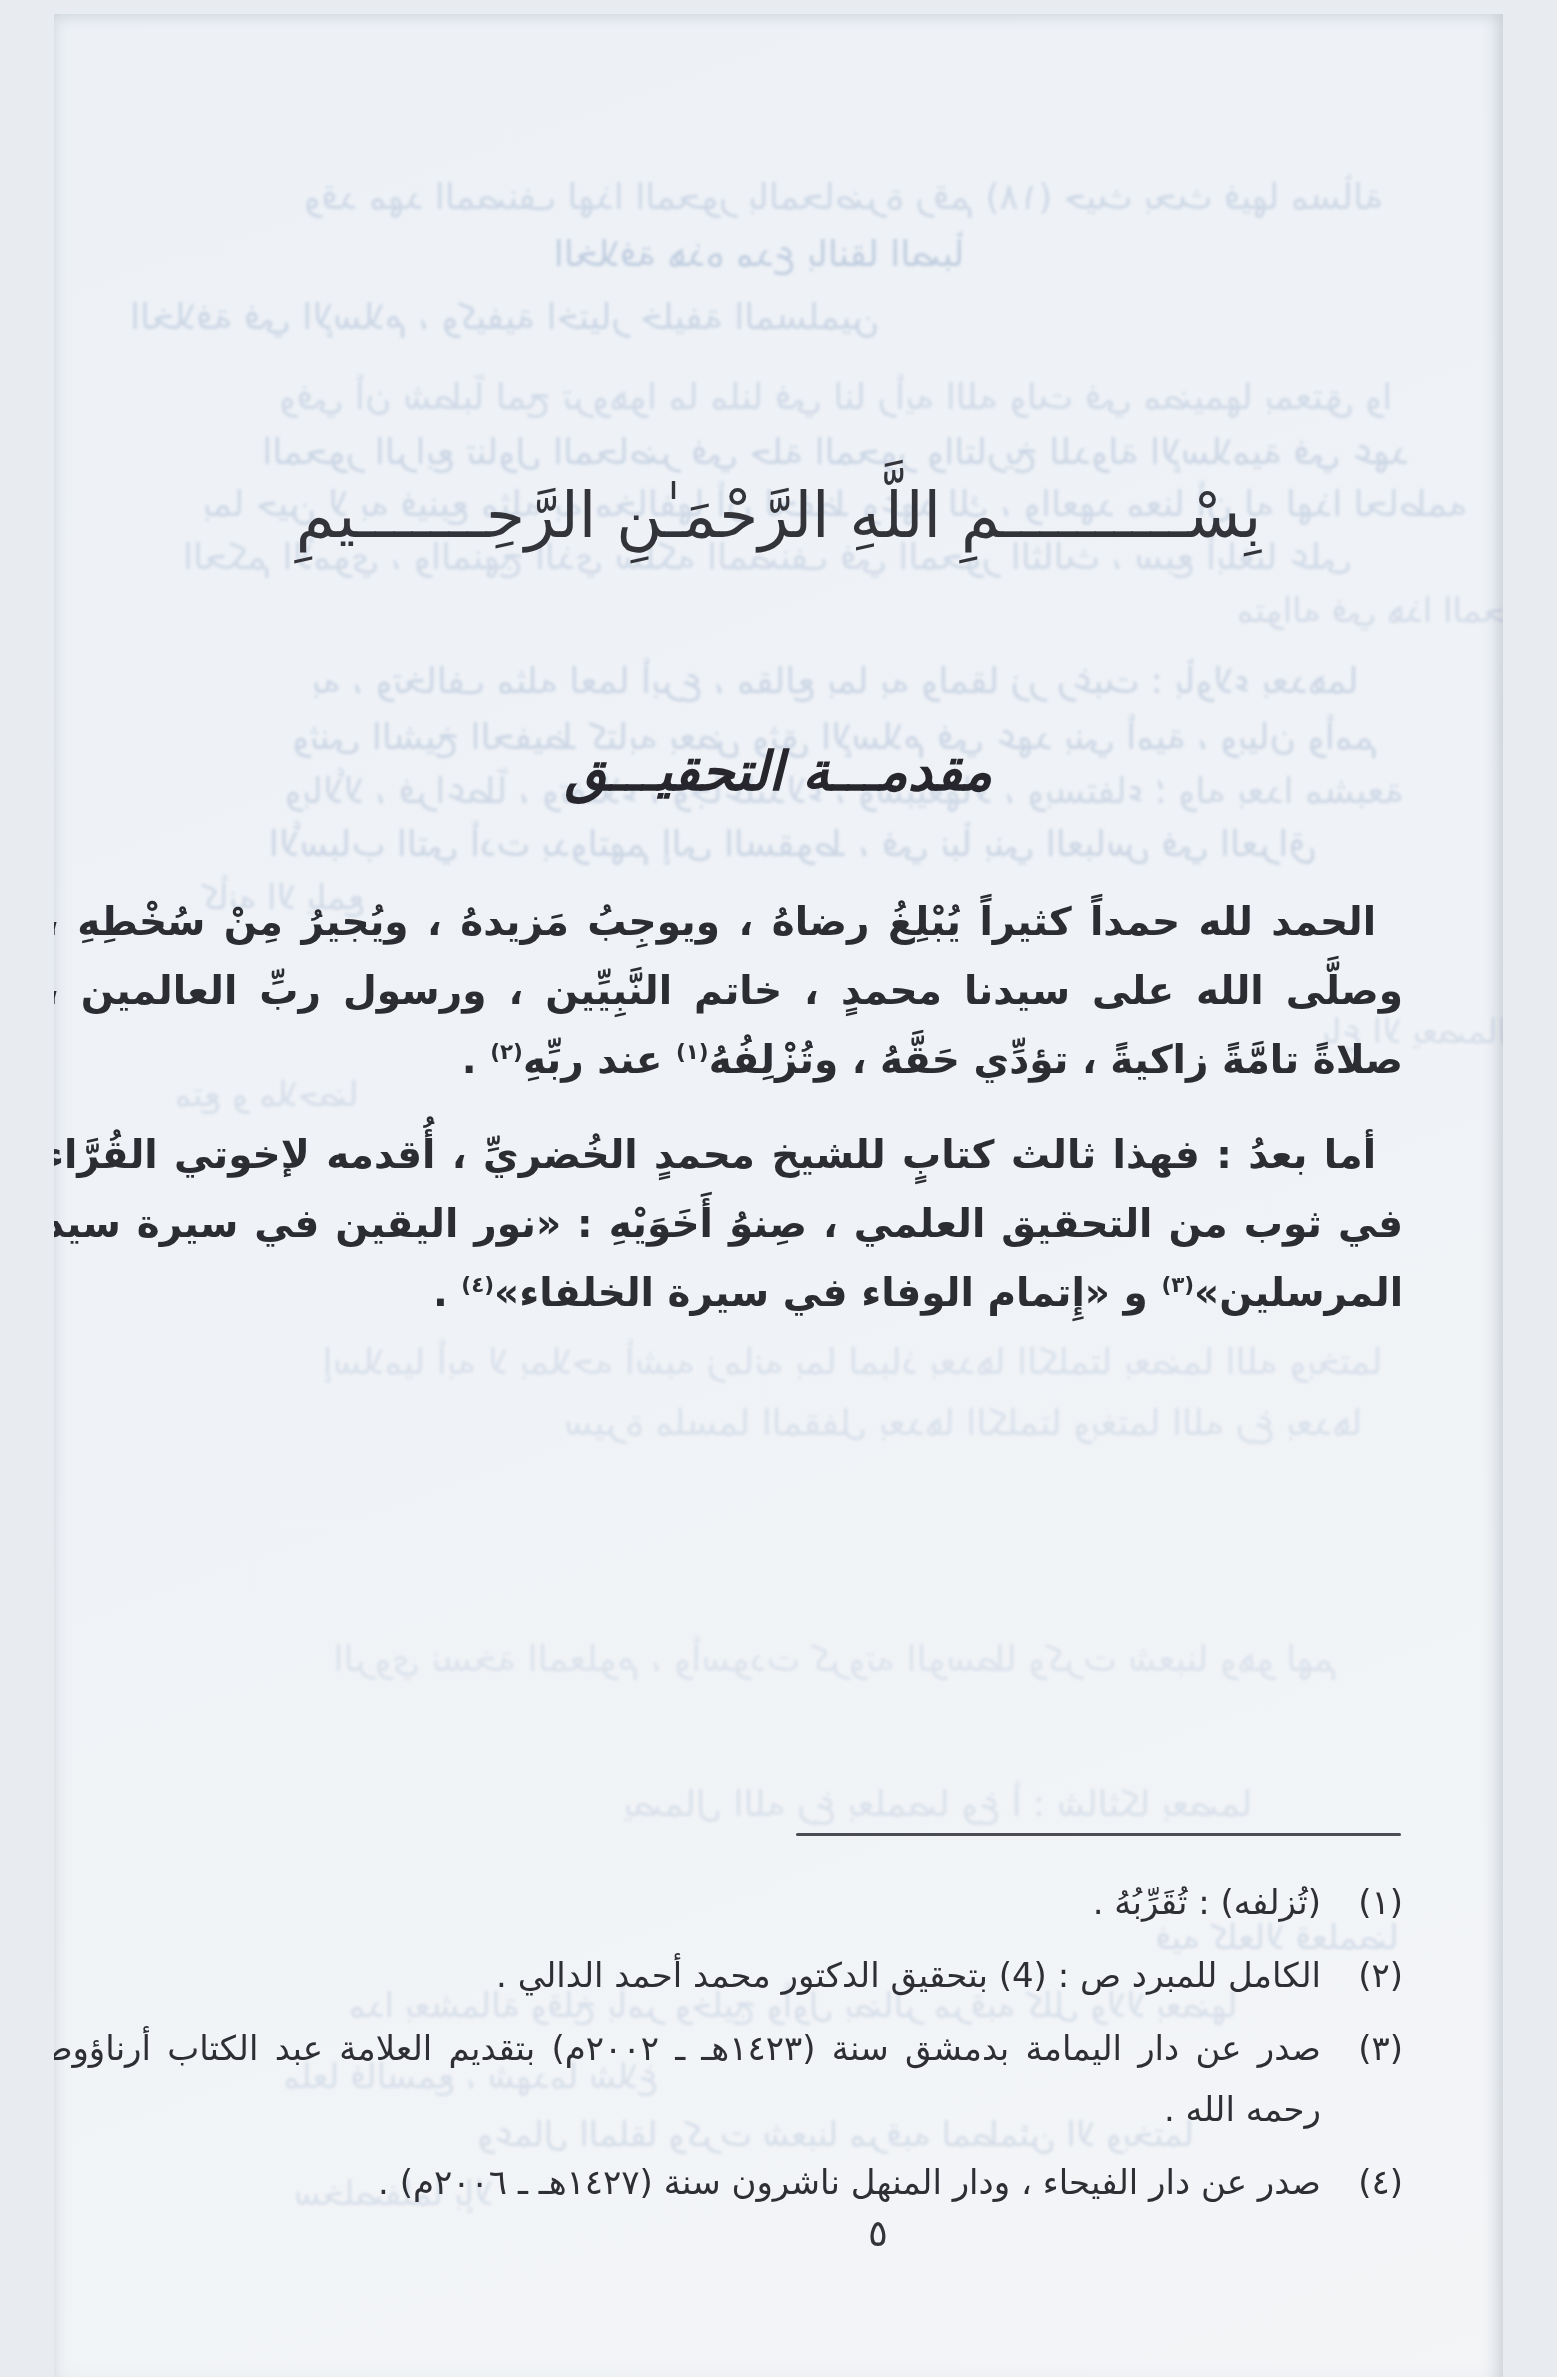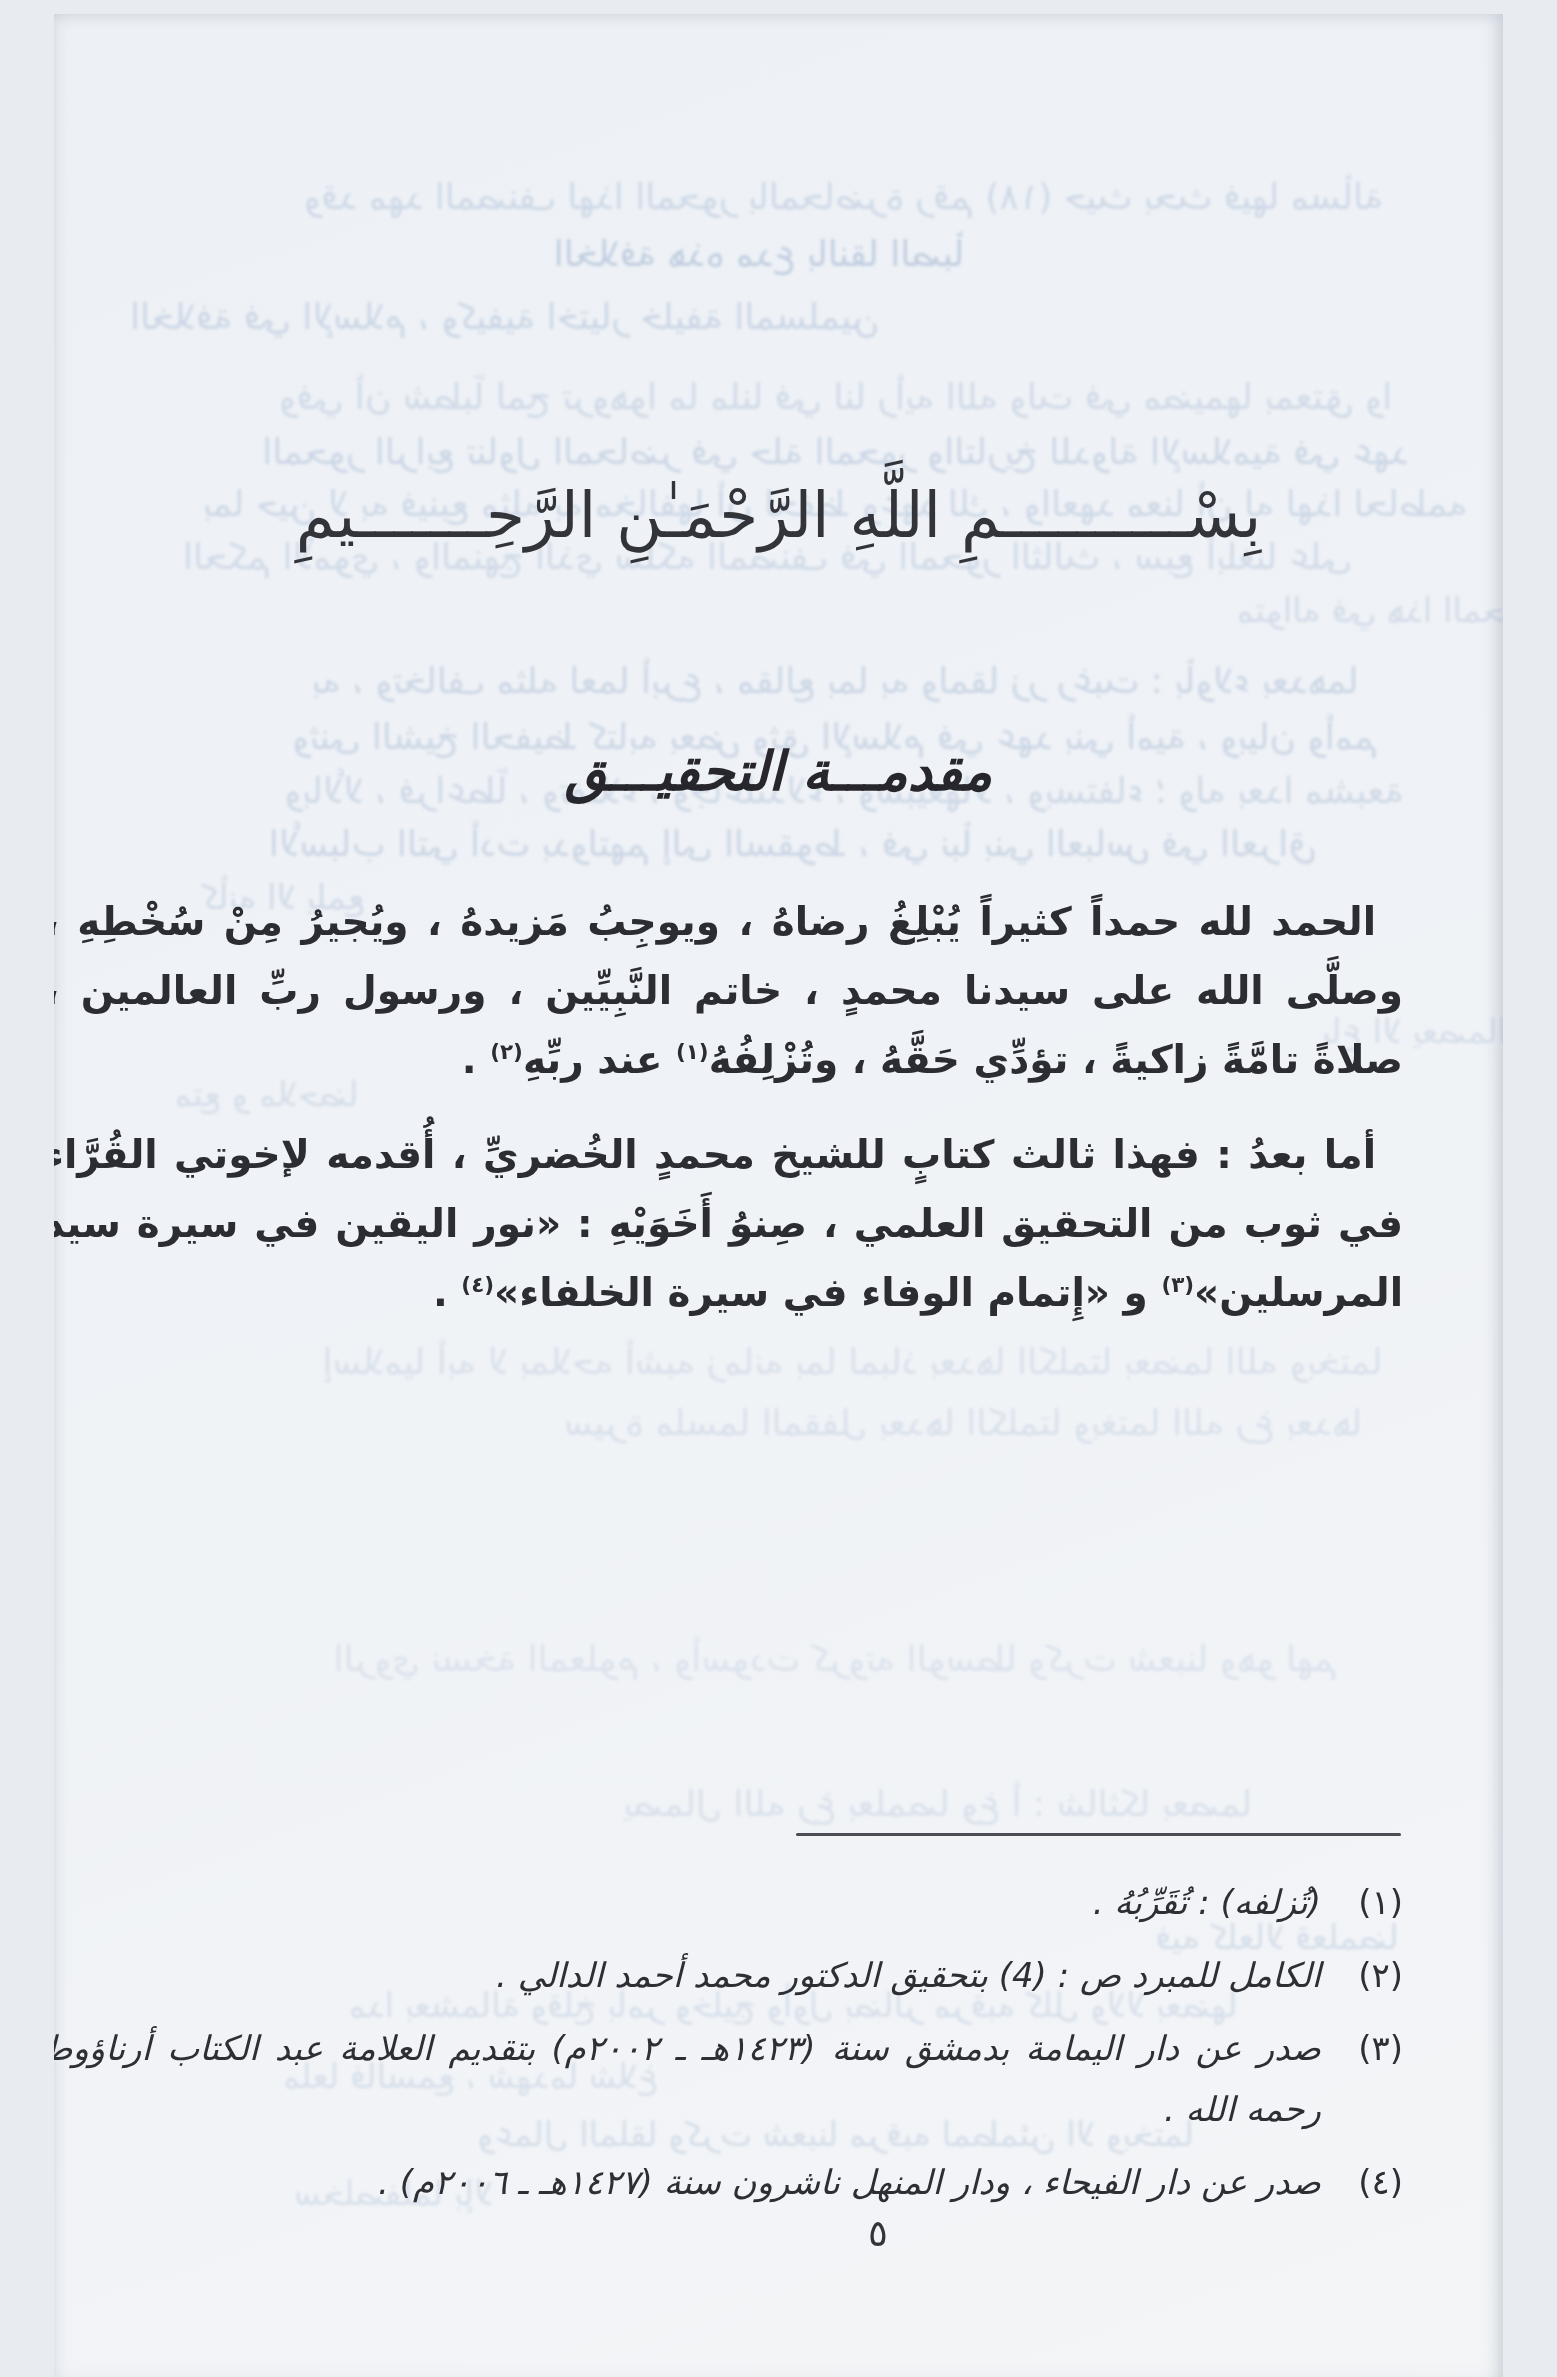--- a/index.html
+++ b/index.html
@@ -111,21 +111,20 @@
     align-items: flex-start;
     margin-bottom: 12px;
   }
   .footnote .fn-num {
     flex: 0 0 82px;
     white-space: nowrap;
   }
   .footnote .fn-text {
     flex: 1 1 auto;
     text-align: justify;
-    font-style: italic;
   }
 
   .page-number {
     position: absolute;
     top: 2198px;
     left: 814px;
     font-size: 37px;
     color: #33333a;
   }
 </style>

